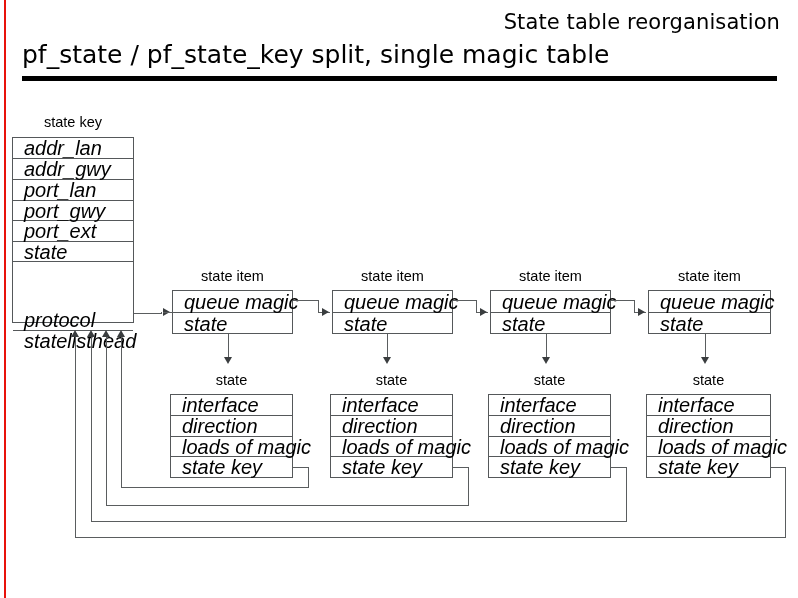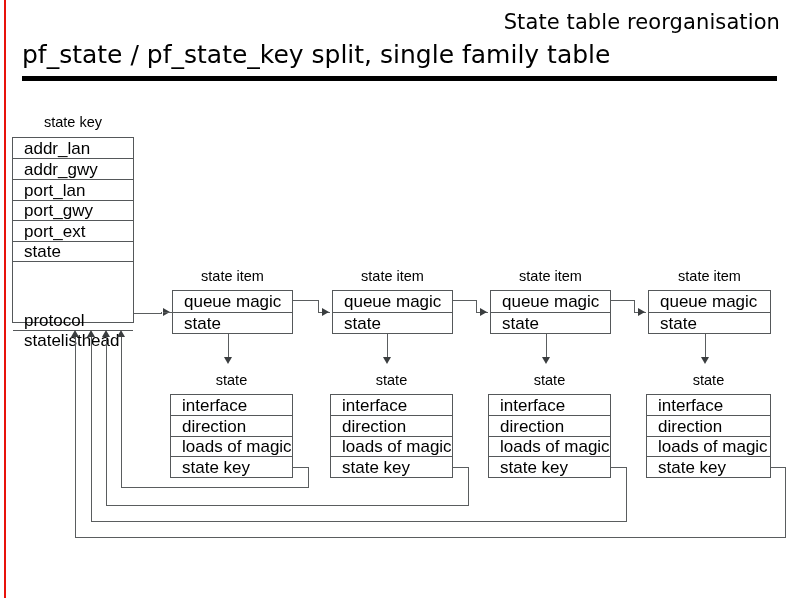--- a/index.html
+++ b/index.html
@@ -22,22 +22,22 @@
     position:absolute;left:22px;top:40px;
     font-family:"DejaVu Sans", sans-serif;
     font-size:25px;color:#000;white-space:nowrap;
   }
   .title-rule{position:absolute;left:22px;top:76px;width:755px;height:5px;background:#000;}
 
   
   .boxtable{position:absolute;border:1px solid #55585a;background:#fff;box-sizing:border-box;}
   .boxtable .row{
     box-sizing:border-box;border-bottom:1px solid #55585a;
-    font-size:17px;color:#000;line-height:1;
-    display:flex;align-items:center;padding-left:11px;white-space:nowrap;
+    font-size:20px;color:#000;line-height:1;
+    display:flex;align-items:center;padding-left:11px;white-space:nowrap;font-style:italic;
   }
   .boxtable .row:last-child{border-bottom:none;}
 
   .caption{position:absolute;font-size:14.5px;color:#000;white-space:nowrap;text-align:center;}
 
   
   .ln{position:absolute;background:#5a5d5f;}
   .lnh{height:1px;}
   .lnv{width:1px;}
   .arrow-r{position:absolute;width:0;height:0;
@@ -51,21 +51,21 @@
     border-bottom:7px solid #3a3d3f;}
 </style>
 </head>
 <body>
 
 <div id="slide">
 
   <div class="red-rule" style="background: rgb(232, 18, 11);"></div>
 
   <div class="kicker">State table reorganisation</div>
-  <div class="slide-title">pf_state / pf_state_key split, single family table</div>
+  <div class="slide-title">pf_state / pf_state_key split, single magic table</div>
   <div class="title-rule"></div>
 
   <div class="caption" style="left:12px;top:114px;width:122px;">state key</div>
   <div class="boxtable" style="left:12px;top:137px;width:122px;height:186px;">
     <div class="row" style="height:21px;">addr_lan</div>
     <div class="row" style="height:21px;">addr_gwy</div>
     <div class="row" style="height:21px;text-align:right;">port_lan</div>
     <div class="row" style="height:20px;">port_gwy</div>
     <div class="row" style="height:21px;">port_ext</div>
     <div class="row" style="height:20px;">state</div>

